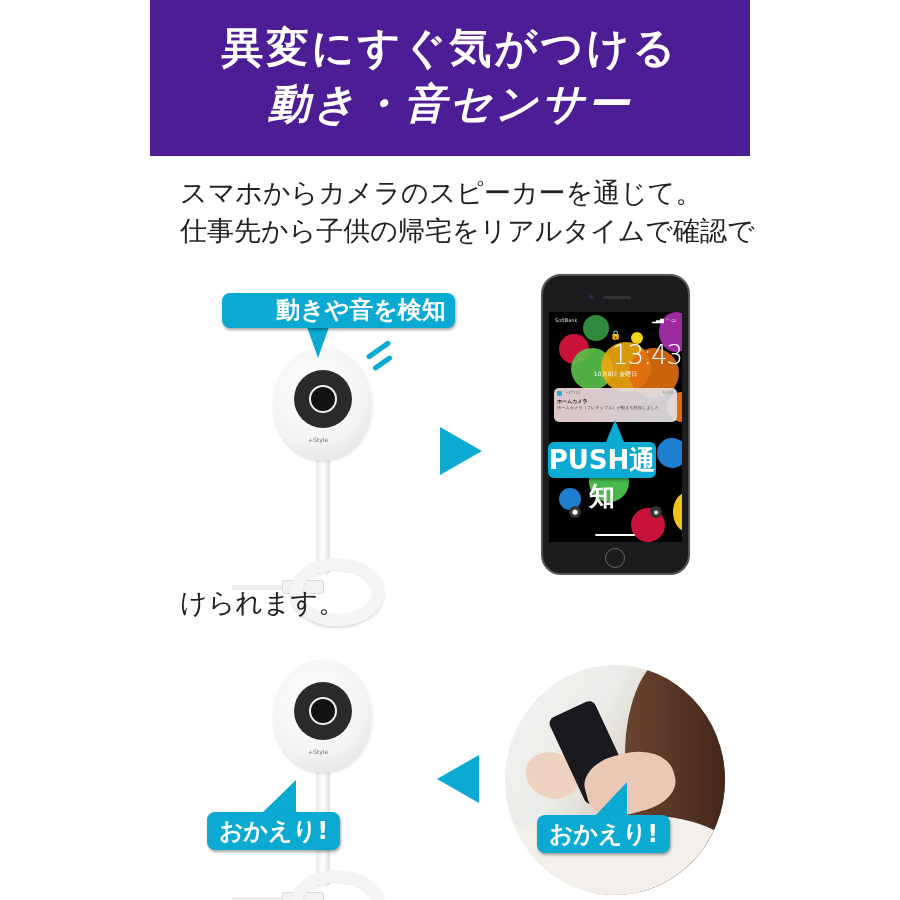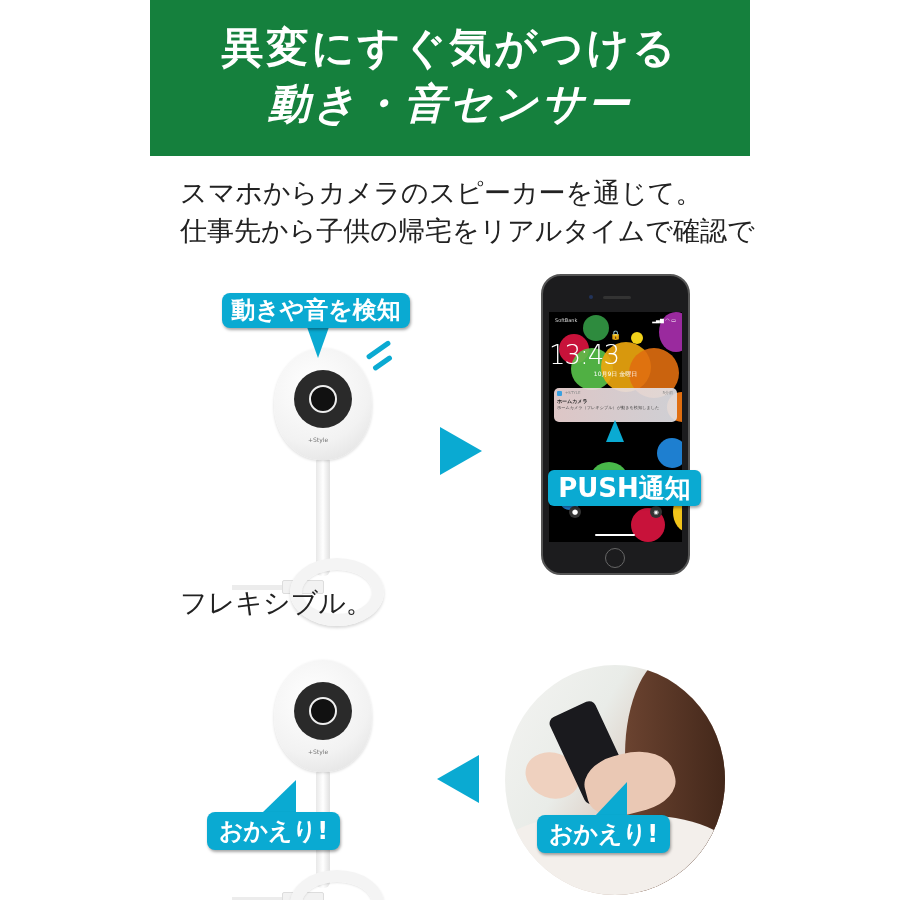--- a/index.html
+++ b/index.html
@@ -1,39 +1,39 @@
 <!DOCTYPE html>
 <html><head>
 <meta charset="utf-8">
 <style>
   html, body { margin:0; padding:0; background:#ffffff; }
   body { width:900px; height:900px; position:relative; overflow:hidden;
          font-family:"DejaVu Sans", "Liberation Sans", sans-serif; color:#222; }
   .abs { position:absolute; }
 
   
-  .banner { left:150px; top:0; width:600px; height:156px; background:#15803d; }
+  .banner { left:150px; top:0; width:600px; height:156px; background:#4c1d95; }
   .banner-line { position:absolute; left:0; width:600px; text-align:center; color:#fff;
                  font-weight:bold; font-size:42px; letter-spacing:3px; line-height:52px; }
   .banner-line.l1 { top:22px; }
   .banner-line.l2 { top:78px;font-style:italic; }
 
   
   .para { left:180px; width:560px; font-size:27px; line-height:38px; color:#222; }
   .para1 { top:174px; }
   .para2 { top:584px; }
   .para span { display:block; white-space:nowrap; }
 
   
   .bubble { background:#0aaad2; color:#fff; font-weight:bold; border-radius:8px;
             text-align:center; box-shadow:1px 2px 3px rgba(0,0,0,0.35); }
-  .bubble-top { left:222px; top:293px; width:188px; height:35px; font-size:24px; line-height:35px; }
+  .bubble-top { left:222px; top:293px; width:188px; height:35px; font-size:24px; line-height:35px;padding-left:45px; }
   .bubble-cam { left:207px; top:812px; width:133px; height:38px; font-size:24px; line-height:38px; }
   .bubble-photo { left:537px; top:815px; width:133px; height:38px; font-size:24px; line-height:38px; }
-  .bubble-push { left:548px; top:442px; width:153px; height:36px; font-size:26px; line-height:36px; border-radius:6px;margin-top:28px; }
+  .bubble-push { left:548px; top:442px; width:108px; height:36px; font-size:26px; line-height:36px; border-radius:6px; }
 
   
   .arrow-right { left:440px; top:427px; width:0; height:0;
                  border-top:24px solid transparent; border-bottom:24px solid transparent;
                  border-left:42px solid #0aaad2; }
   .arrow-left { left:437px; top:755px; width:0; height:0;
                 border-top:24px solid transparent; border-bottom:24px solid transparent;
                 border-right:42px solid #0aaad2; }
 
   
@@ -61,21 +61,21 @@
   
   .phone { left:541px; top:274px; width:149px; height:301px; background:#1c1c1e; border-radius:20px;
            border:2px solid #555; box-sizing:border-box; }
   .phone .speaker { position:absolute; left:60px; top:20px; width:28px; height:3px; background:#333; border-radius:2px; }
   .phone .cam-dot { position:absolute; left:46px; top:19px; width:4px; height:4px; background:#22335a; border-radius:50%; }
   .screen { position:absolute; left:6px; top:36px; width:133px; height:230px; background:#000; overflow:hidden; }
   .dot { position:absolute; border-radius:50%; }
   .carrier { position:absolute; left:6px; top:5px; font-size:5px; color:#ddd; }
   .status-icons { position:absolute; right:6px; top:5px; font-size:5px; color:#fff; }
   .lock-icon { position:absolute; left:61px; top:18px; font-size:9px; color:#fff; }
-  .clock { position:absolute; left:0; width:133px; top:28px; text-align:left; color:#fff; font-size:26px; font-weight:300; letter-spacing:-1px; }
+  .clock { position:absolute; left:0; width:133px; top:28px; text-align:right; color:#fff; font-size:26px; font-weight:300; letter-spacing:-1px; }
   .date { position:absolute; left:0; width:133px; top:58px; text-align:center; color:#fff; font-size:6px; }
   .notif { position:absolute; left:5px; top:76px; width:123px; height:34px; border-radius:5px;
            background:linear-gradient(90deg, rgba(240,215,215,0.92), rgba(225,225,230,0.92)); }
   .notif .app-icon { position:absolute; left:3px; top:3px; width:5px; height:5px; background:#3aa0e0; border-radius:1px; }
   .notif .app { position:absolute; left:11px; top:2px; font-size:4px; color:#888; }
   .notif .time { position:absolute; right:4px; top:2px; font-size:4px; color:#888; }
   .notif .title { position:absolute; left:3px; top:10px; font-size:5px; font-weight:bold; color:#222; }
   .notif .body { position:absolute; left:3px; top:17px; width:118px; font-size:4.2px; color:#444; line-height:6px; }
   .torch { position:absolute; left:20px; top:194px; width:12px; height:12px; border-radius:50%; background:#333; color:#fff; font-size:7px; text-align:center; line-height:12px; }
   .camera-btn { position:absolute; left:101px; top:194px; width:12px; height:12px; border-radius:50%; background:#333; color:#fff; font-size:6px; text-align:center; line-height:12px; }
@@ -164,21 +164,21 @@
     <div class="camera-btn">◉</div>
     <div class="home-bar"></div>
   </div>
   <div class="home-btn"></div>
 </div>
 
 <div class="tail tail-push"></div>
 <div class="abs bubble bubble-push">PUSH通知</div>
 
 <div class="abs para para2">
-  <span>フレキシブル。</span>
+  <span>けられます。</span>
 </div>
 
 <div class="abs cam cam2">
   <div class="neck"></div>
   <div class="cable"></div>
   <div class="plug"></div>
   <div class="loop"></div>
   <div class="head">
     <div class="face">
       <div class="lens"></div>

